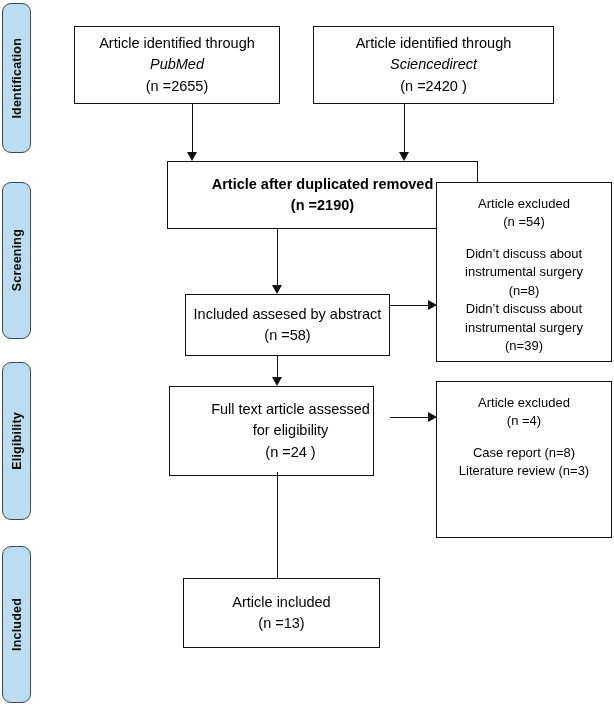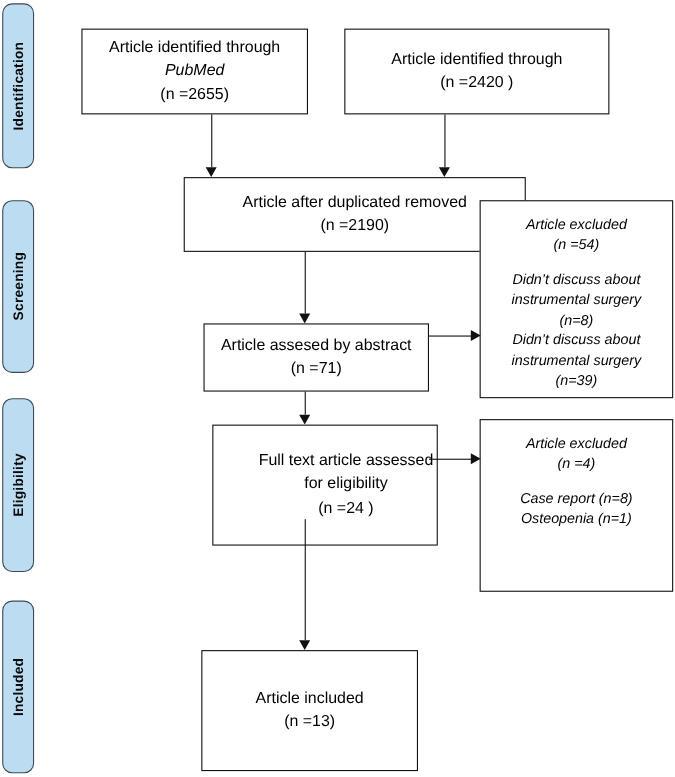--- a/index.html
+++ b/index.html
@@ -63,21 +63,20 @@
   .flow-box .line.em {
     font-style: italic;
   }
   .flow-box.top-align {
     justify-content: flex-start;
     padding-top: 12px;
   }
   .exclusion .line {
     font-size: 13px;
     line-height: 1.42;
-    font-style: italic;
   }
   .exclusion .spacer {
     display: block;
     height: 13px;
   }
 
   
   .v-line {
     position: absolute;
     width: 0;
@@ -127,78 +126,79 @@
   </div>
 
   <div class="flow-box" style="left:74px; top:26px; width:206px; height:78px;">
     <span class="line">Article identified through</span>
     <span class="line em">PubMed</span>
     <span class="line">(n =2655)</span>
   </div>
 
   <div class="flow-box" style="left:313px; top:26px; width:241px; height:78px;">
     <span class="line">Article identified through</span>
+    <span class="line em">Sciencedirect</span>
     <span class="line">(n =2420 )</span>
   </div>
 
   <div class="v-line" style="left:192px; top:104px; height:48px;"></div>
   <div class="arrow-down" style="left:187px; top:152px;"></div>
 
   <div class="v-line" style="left:404px; top:104px; height:48px;"></div>
   <div class="arrow-down" style="left:399px; top:152px;"></div>
 
-  <div class="flow-box" style="left:167px; top:161px; width:311px; height:68px;">
+  <div class="flow-box" style="left:167px; top:161px; width:311px; height:68px;font-weight:bold;">
     <span class="line">Article after duplicated removed</span>
     <span class="line">(n =2190)</span>
   </div>
 
   <div class="v-line" style="left:277px; top:229px; height:56px;"></div>
   <div class="arrow-down" style="left:272px; top:285px;"></div>
 
   <div class="flow-box exclusion top-align" style="left:436px; top:182px; width:176px; height:180px;">
     <span class="line">Article excluded</span>
     <span class="line">(n =54)</span>
     <span class="spacer"></span>
     <span class="line">Didn’t discuss about</span>
     <span class="line">instrumental surgery</span>
     <span class="line">(n=8)</span>
     <span class="line">Didn’t discuss about</span>
     <span class="line">instrumental surgery</span>
     <span class="line">(n=39)</span>
   </div>
 
   <div class="flow-box" style="left:185px; top:294px; width:205px; height:62px;">
-    <span class="line">Article assesed by abstract</span>
-    <span class="line">(n =71)</span>
+    <span class="line">Included assesed by abstract</span>
+    <span class="line">(n =58)</span>
   </div>
 
   <div class="h-line" style="left:390px; top:305px; width:39px;"></div>
   <div class="arrow-right" style="left:428px; top:300px;"></div>
 
   <div class="v-line" style="left:277px; top:356px; height:21px;"></div>
   <div class="arrow-down" style="left:272px; top:377px;"></div>
 
-  <div class="flow-box" style="left:193px; top:386px; width:205px; height:110px;padding-left:44px;">
+  <div class="flow-box" style="left:169px; top:386px; width:205px; height:90px;padding-left:44px;">
     <span class="line">Full text article assessed</span>
     <span class="line">for eligibility</span>
     <span class="line">(n =24 )</span>
   </div>
 
   <div class="flow-box exclusion top-align" style="left:436px; top:381px; width:176px; height:157px;">
     <span class="line">Article excluded</span>
     <span class="line">(n =4)</span>
     <span class="spacer"></span>
     <span class="line">Case report (n=8)</span>
-    <span class="line">Osteopenia (n=1)</span>
+    <span class="line">Literature review (n=3)</span>
   </div>
 
   <div class="h-line" style="left:390px; top:417px; width:39px;"></div>
   <div class="arrow-right" style="left:428px; top:412px;"></div>
 
   <div class="v-line" style="left:277px; top:472px; height:110px;"></div>
   <div class="arrow-down" style="left:272px; top:582px;"></div>
 
-  <div class="flow-box" style="left:183px; top:591px; width:197px; height:110px;">
+  <div class="flow-box" style="left:183px; top:578px; width:197px; height:70px;">
     <span class="line">Article included</span>
     <span class="line">(n =13)</span>
   </div>
 
 </div>
 
 </body></html>

